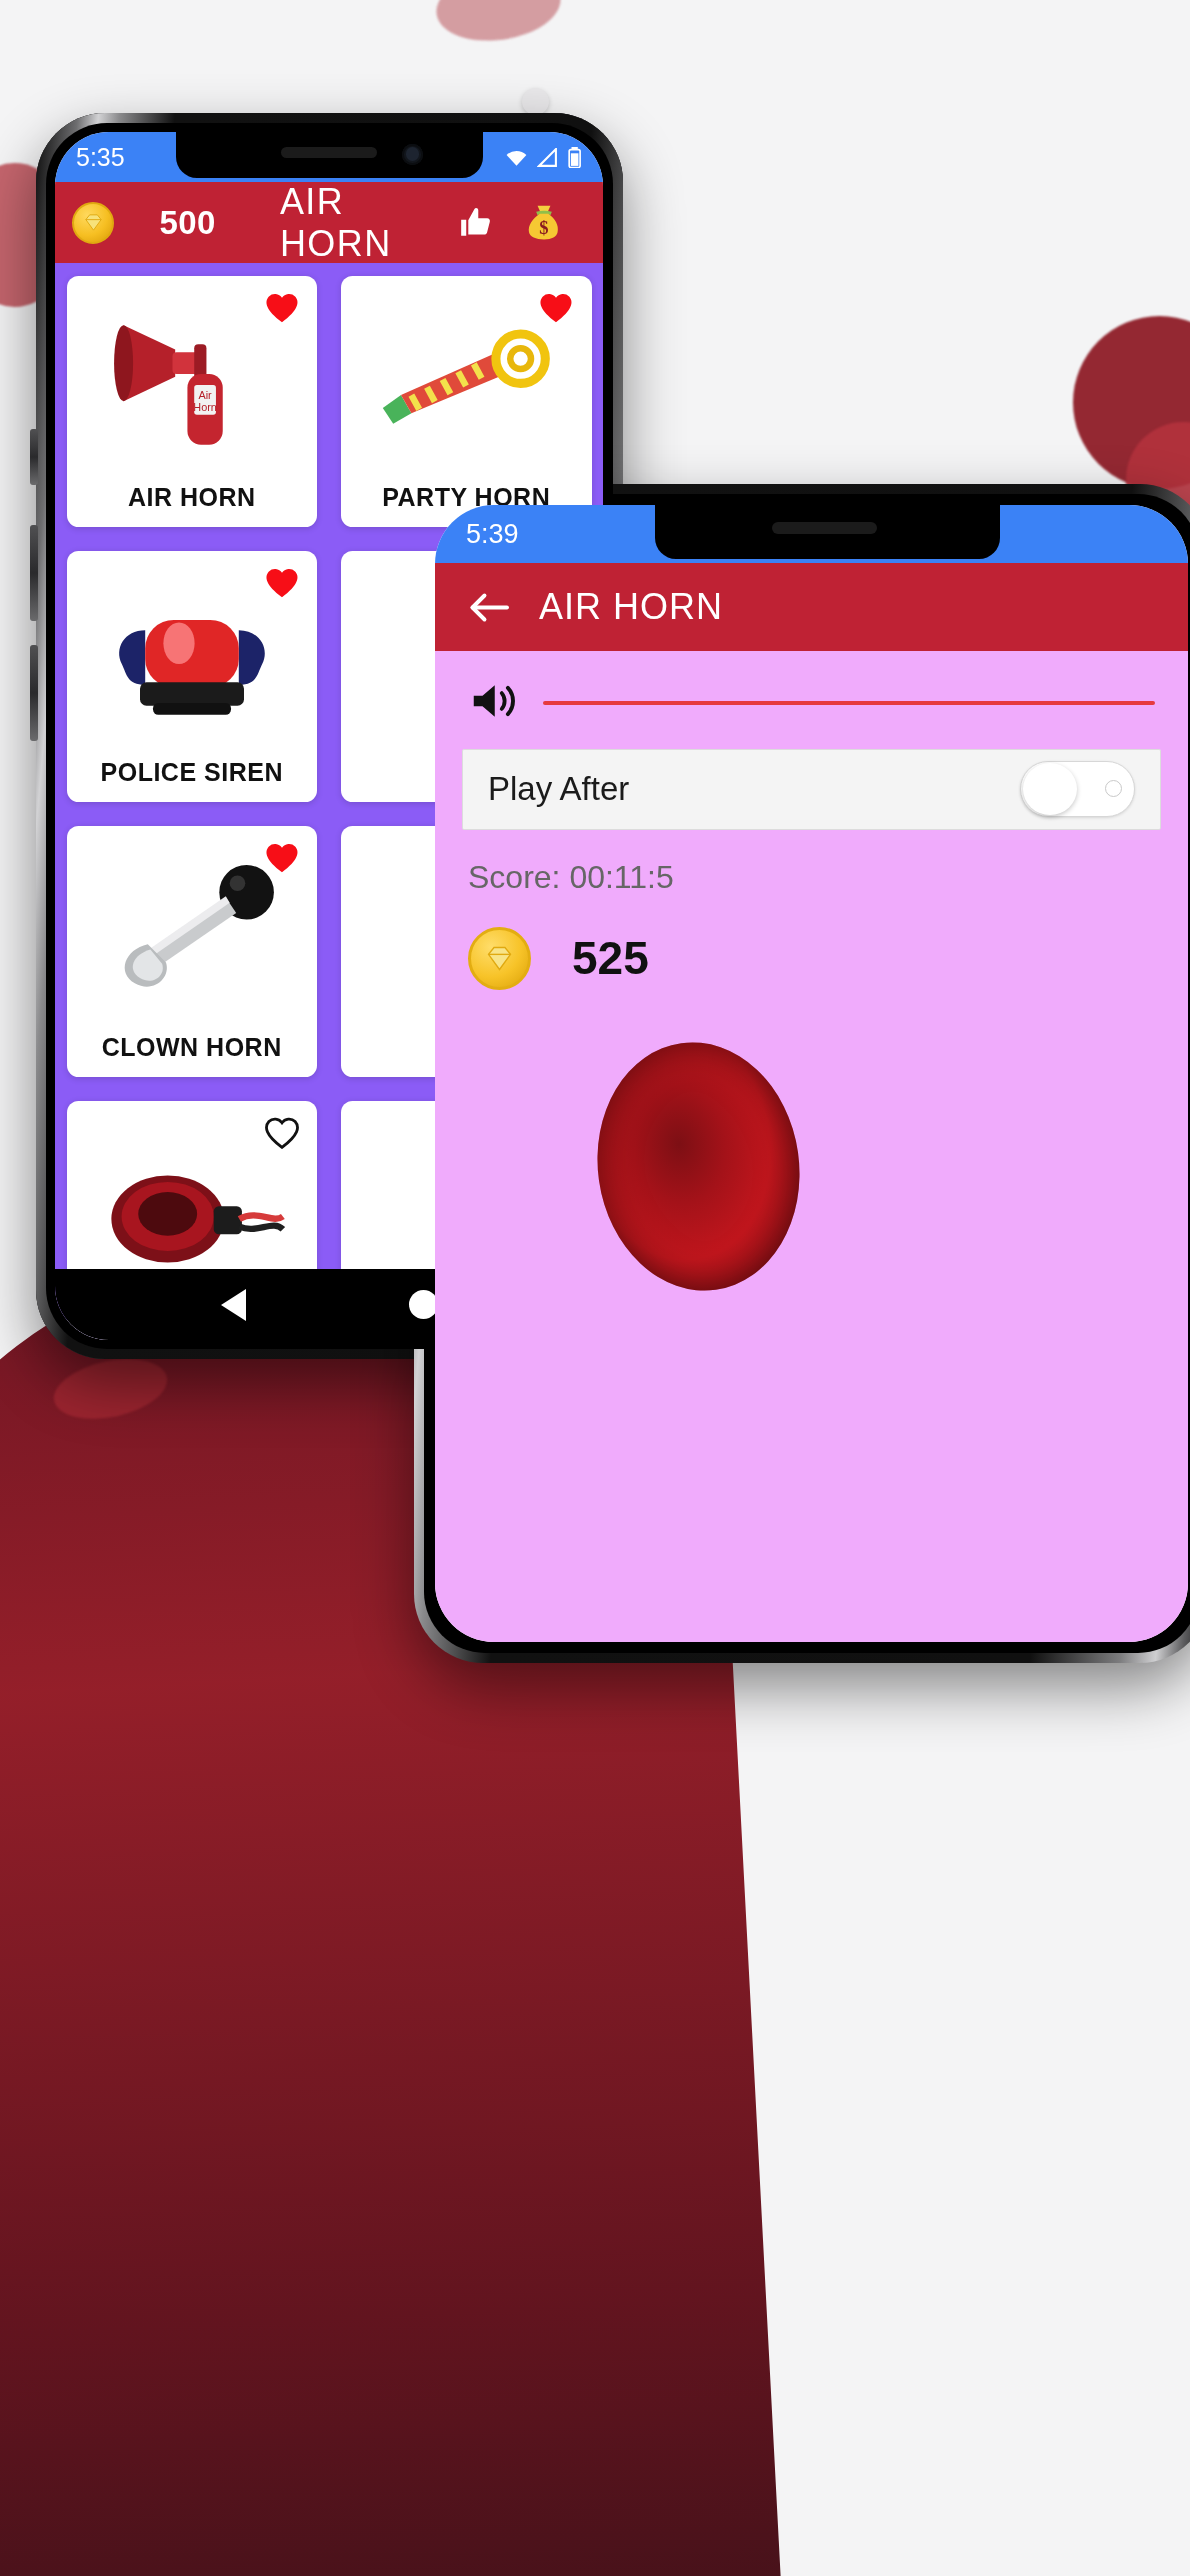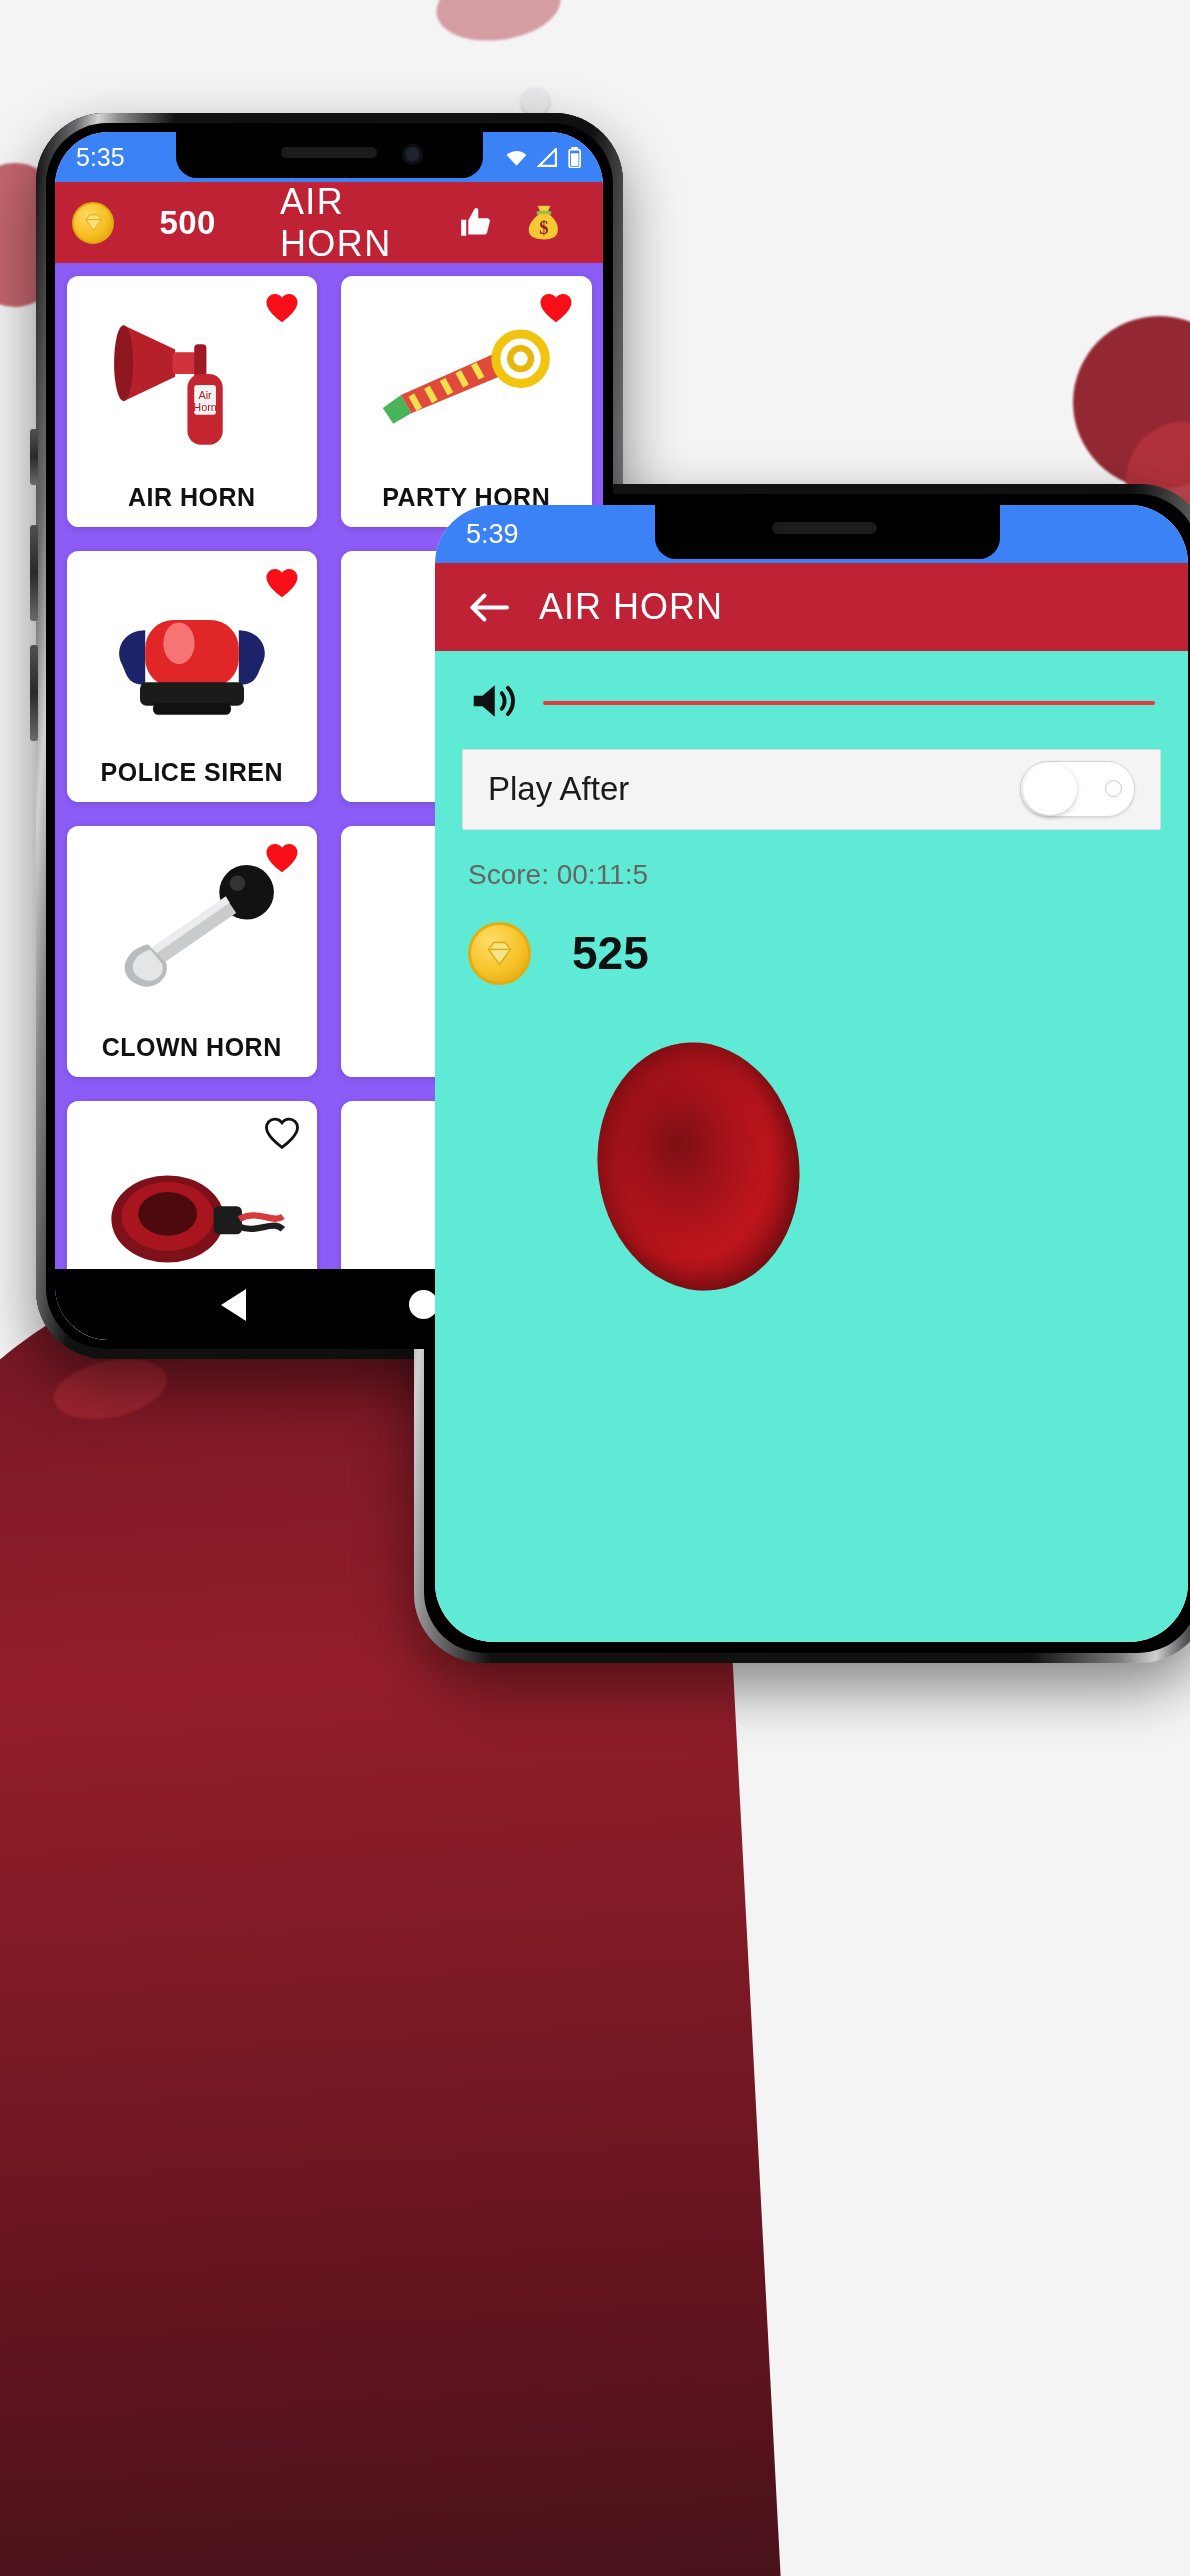--- a/index.html
+++ b/index.html
@@ -124,42 +124,42 @@
   
   .navbar {
     height:71px; background:#000;
     display:flex; align-items:center; justify-content:center; gap:163px;
   }
   .nav-back { width:0;height:0;border-top:16.3px solid transparent;border-bottom:16.3px solid transparent;border-right:25px solid #fff; }
   .nav-home { width:29px;height:29px;border-radius:50%;background:#fff; }
 
   
   .appbar2 { background:#bf2234; color:#fff; display:flex; align-items:center; gap:29px; padding:0 33px; }
-  .detail-body { background:#5eead4; height:100%; padding:0 0 0 0; }
+  .detail-body { background:#f0abfc; height:100%; padding:0 0 0 0; }
   .vol-row { display:flex; align-items:center; gap:25px; padding:29px 33px 9.6px 33px; }
   .vol-track { flex:1; height:4.8px; background:#e6393f; border-radius:2.9px; }
   .play-after {
     margin:13.4px 27px 0 27px; background:#f4f4f4; border:1px solid #dcdcdc;
     height:81px; display:flex; align-items:center; justify-content:space-between;
     padding:0 25px; border-radius:1.9px;
   }
   .pa-label { font-size:33px; color:#1b1b1b; }
   .toggle {
     width:115px; height:56px; border-radius:28px; background:#fff;
     border:1px solid #d7d7d7; position:relative; box-shadow:0 1px 2.9px rgba(0,0,0,.12);
   }
   .toggle .knob {
     position:absolute; left:1.9px; top:1px; width:54px; height:52px; border-radius:50%;
     background:#fff; box-shadow:0 1.9px 4.8px rgba(0,0,0,.22);
   }
   .toggle .off-o {
     position:absolute; right:12.5px; top:18px; width:17px; height:17px;
     border-radius:50%; border:1.9px solid #c9c9c9;
   }
-  .score { font-size:28px; color:#666; padding:29px 0 0 33px; }
+  .score { font-size:32px; color:#666; padding:29px 0 0 33px; }
   .coin-row { display:flex; align-items:center; gap:25px; padding:31px 0 0 33px; }
   .coin-lg {
     width:63px; height:63px; border-radius:50%;
     background: radial-gradient(circle at 35% 30%, #ffdd6a 0%, #f7c328 55%, #dba108 100%);
     border:3.8px solid #e3ad12; display:flex; align-items:center; justify-content:center; flex:none;
   }
   .coin-lg svg { width:33px; height:33px; }
   .coin-lg-val { font-size:46px; font-weight:700; color:#111;margin-left:16px; }
   .big-horn {
     position:absolute; left:163px; top:537px; width:201px; height:249px;

